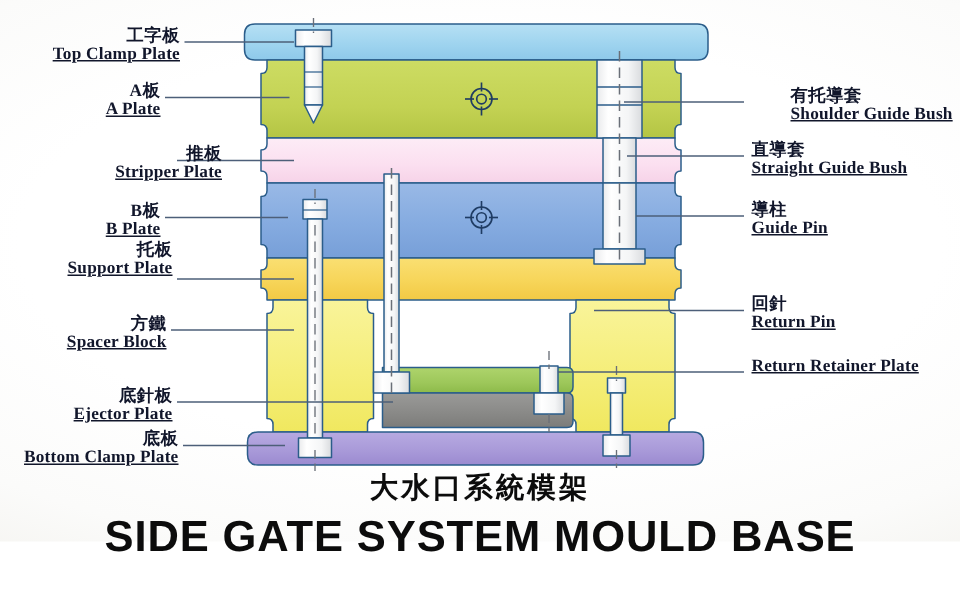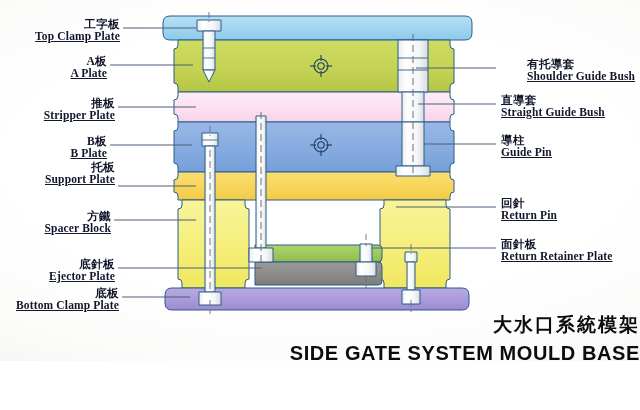--- a/index.html
+++ b/index.html
@@ -25,30 +25,30 @@
   .lbl .cn{display:block;font-size:11.5px;letter-spacing:.4px;}
   .lbl .en{display:block;font-size:11.5px;letter-spacing:.15px;text-decoration:underline;}
   .lbl.right-al{text-align:right;}
   .lbl.left-al{text-align:left;}
 
   
   #mould{position:absolute;left:0;top:0;width:640px;height:410px;}
 
   
   #title{
-    position:absolute;left:0;right:0;top:312px;text-align:right;
+    position:absolute;left:0;right:0;top:312px;text-align:center;
   }
   #title .t-cn{
     font-family:"DejaVu Sans", sans-serif;
     font-weight:bold;font-size:19px;color:#0c0c0c;letter-spacing:2px;
     display:block;
   }
   #title .t-en{
     font-family:"Liberation Sans", sans-serif;
-    font-weight:bold;font-size:20px;color:#0c0c0c;letter-spacing:.6px;
+    font-weight:bold;font-size:29px;color:#0c0c0c;letter-spacing:.6px;
     display:block;margin-top:4px;
   }
 </style>
 </head>
 <body>
 
 <div id="stage">
 
   <svg id="mould" viewBox="0 0 640 410">
     <defs>
@@ -217,21 +217,21 @@
   <div class="lbl right-al" style="left:0;width:120px;top:19px;">
     <span class="cn">工字板</span>
     <span class="en">Top Clamp Plate</span>
   </div>
 
   <div class="lbl right-al" style="left:0;width:107px;top:56px;">
     <span class="cn">A板</span>
     <span class="en">A Plate</span>
   </div>
 
-  <div class="lbl right-al" style="left:0;width:115px;top:98px;">
+  <div class="lbl right-al" style="left:0;width:115px;top:98px;padding-left:33px;">
     <span class="cn">推板</span>
     <span class="en">Stripper Plate</span>
   </div>
 
   <div class="lbl right-al" style="left:0;width:107px;top:136px;">
     <span class="cn">B板</span>
     <span class="en">B Plate</span>
   </div>
 
   <div class="lbl right-al" style="left:0;width:115px;top:162px;">
@@ -268,21 +268,20 @@
     <span class="cn">導柱</span>
     <span class="en">Guide Pin</span>
   </div>
 
   <div class="lbl left-al" style="left:501px;top:198px;">
     <span class="cn">回針</span>
     <span class="en">Return Pin</span>
   </div>
 
   <div class="lbl left-al" style="left:501px;top:239px;">
-    <span class="cn">面針板</span>
     <span class="en">Return Retainer Plate</span>
   </div>
 
   <div id="title">
     <span class="t-cn">大水口系統模架</span>
     <span class="t-en">SIDE GATE SYSTEM MOULD BASE</span>
   </div>
 
 </div>
 

